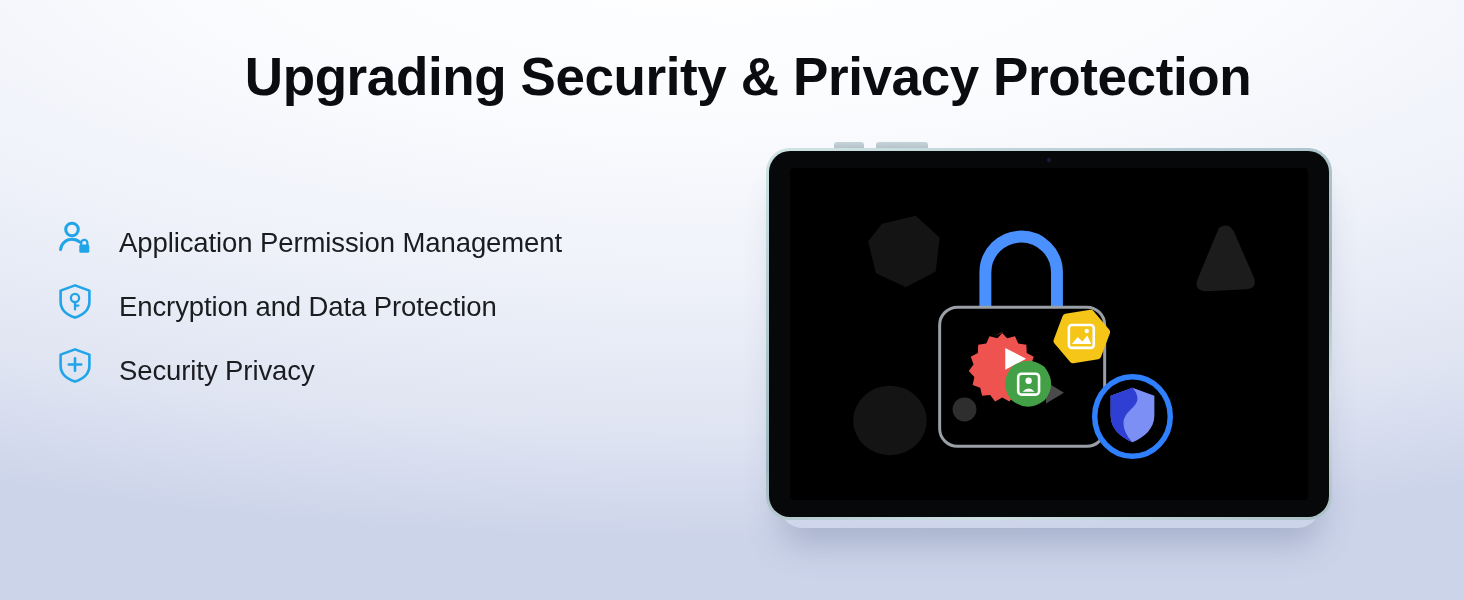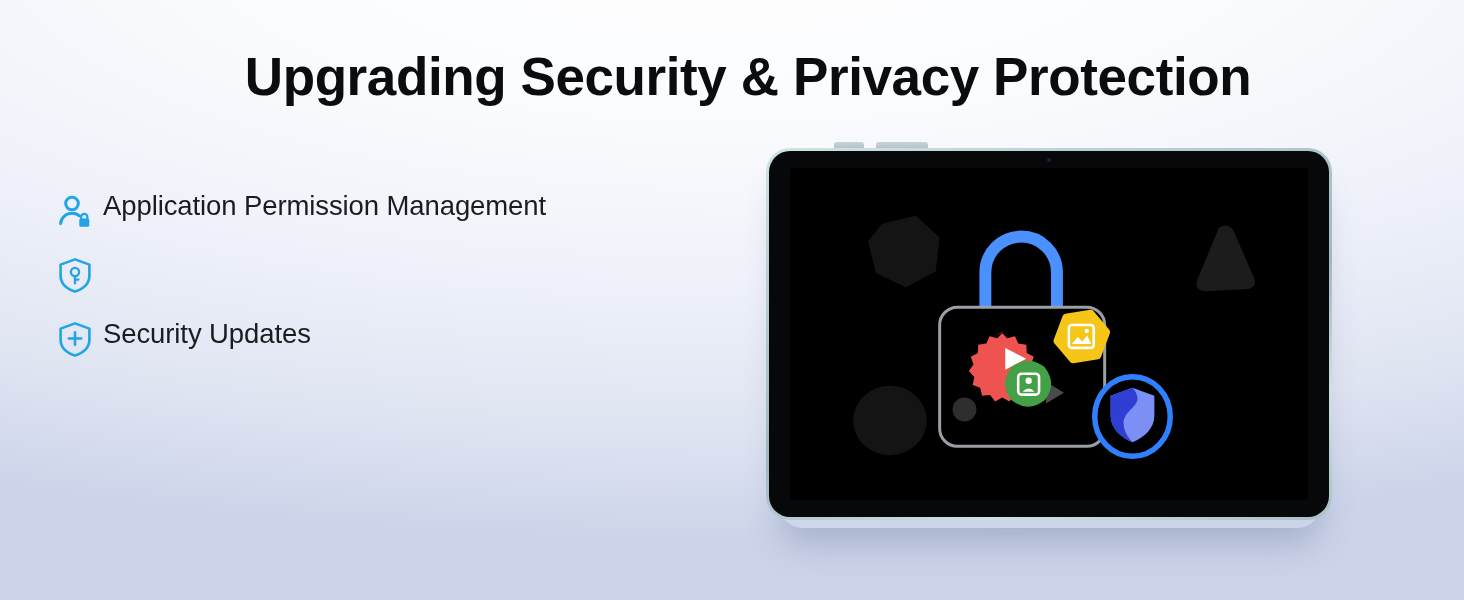--- a/index.html
+++ b/index.html
@@ -39,23 +39,23 @@
 
   
   #feature-list {
     position: absolute;
     left: 56px;
     top: 192px;
     width: 640px;
   }
   .feature-item {
     display: flex;
-    align-items: flex-start;
+    align-items: flex-end;
     height: 64px;
-    gap: 9px;
+    gap: 25px;
   }
   .feature-icon {
     width: 38px;
     height: 38px;
     flex: 0 0 38px;
     display: block;
   }
   .feature-label {
     font-size: 27.5px;
     color: #1a1c20;
@@ -157,28 +157,29 @@
       <span class="feature-label">Application Permission Management</span>
     </div>
 
     <div class="feature-item">
       <svg class="feature-icon" viewBox="0 0 38 38">
         <path d="M19 3.4 33.4 8.6v11.1c0 7.5-5.7 12.9-14.4 15.9C10.3 32.6 4.6 27.2 4.6 19.7V8.6Z" fill="none" stroke="#21a4e8" stroke-width="2.6" stroke-linejoin="round"></path>
         <circle cx="19" cy="16" r="4.1" fill="none" stroke="#21a4e8" stroke-width="2.3"></circle>
         <path d="M19 20.1v7.3" stroke="#21a4e8" stroke-width="2.3" stroke-linecap="round"></path>
         <path d="M19 23.6h3.4" stroke="#21a4e8" stroke-width="2.3" stroke-linecap="round"></path>
       </svg>
+      <span class="feature-label">Encryption and Data Protection</span>
     </div>
 
     <div class="feature-item">
       <svg class="feature-icon" viewBox="0 0 38 38">
         <path d="M19 3.4 33.4 8.6v11.1c0 7.5-5.7 12.9-14.4 15.9C10.3 32.6 4.6 27.2 4.6 19.7V8.6Z" fill="none" stroke="#21a4e8" stroke-width="2.6" stroke-linejoin="round"></path>
         <path d="M19 12.3v12.4M12.8 18.5h12.4" stroke="#21a4e8" stroke-width="2.6" stroke-linecap="round"></path>
       </svg>
-      <span class="feature-label">Security Updates</span>
+      <span class="feature-label">Security Privacy</span>
     </div>
 
 
   </div>
 
   <div id="tablet">
     <div id="tablet-shadow"></div>
 
     <div class="tablet-button" id="tablet-button-volume"></div>
     <div class="tablet-button" id="tablet-button-power"></div>

